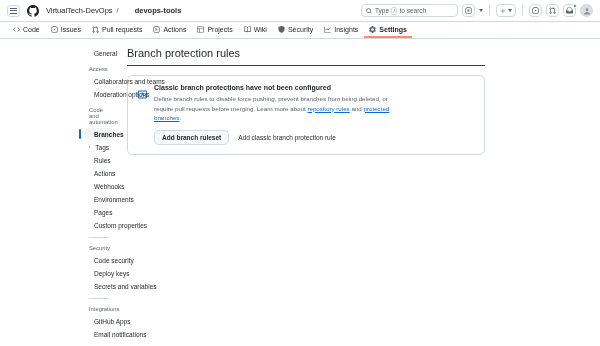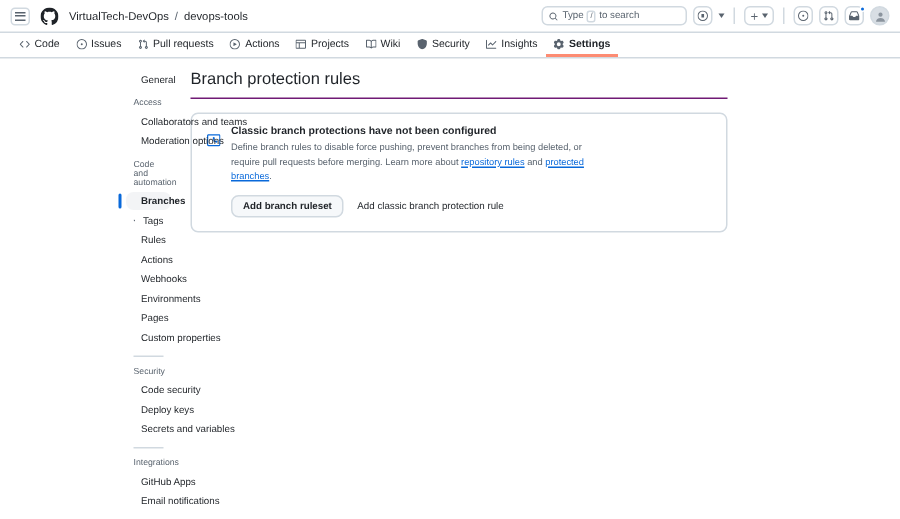--- a/index.html
+++ b/index.html
@@ -27,21 +27,21 @@
     align-items: center; gap: 1.5px; cursor: pointer; flex: none;
   }
   .hamburger i { display:block; width: 7px; height: 1px; background: #59636e; }
   .gh-logo { margin-left: 7px; flex: none; display:flex; align-items:center; }
   .breadcrumb {
     margin-left: 7px; display: flex; align-items: flex-end; gap: 4px;
     font-size: 7.5px; white-space: nowrap;
   }
   .bc-owner { color: #1f2328; }
   .bc-sep { color: #59636e; }
-  .bc-repo { color: #1f2328; font-weight: normal; }
+  .bc-repo { color: #1f2328; font-weight: bold; margin-left: 12px; }
 
   .header-right {
     margin-left: auto; display: flex; align-items: center; gap: 4px;
   }
   .search-box {
     width: 97px; height: 13px;
     border: 1px solid #d1d9e0; border-radius: 4px;
     background: #ffffff;
     display: flex; align-items: center; gap: 3px;
     padding: 0 4px; cursor: text;

